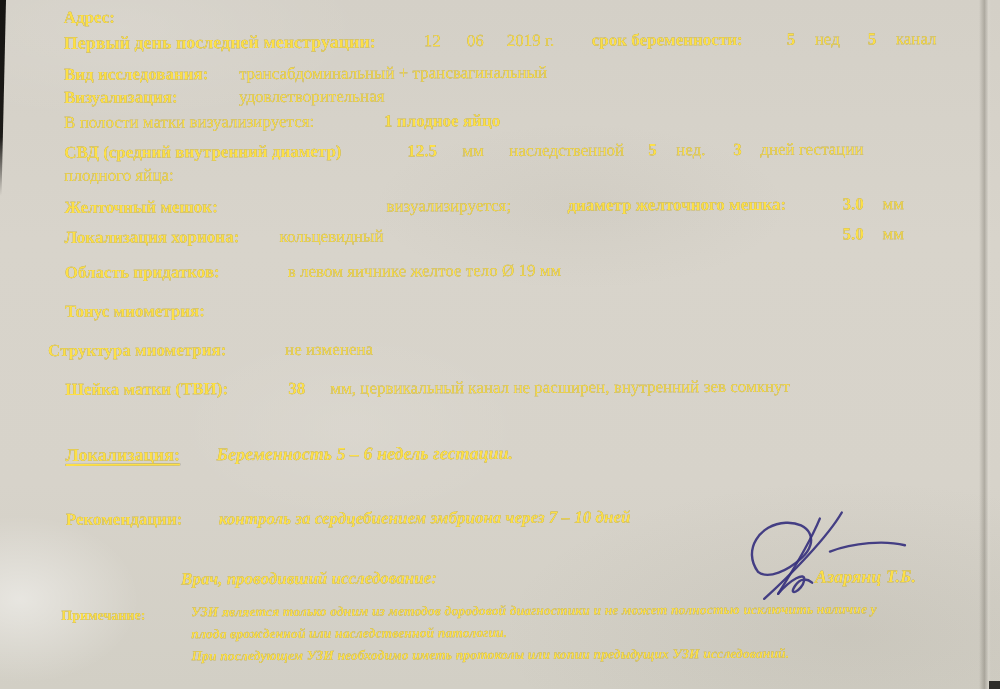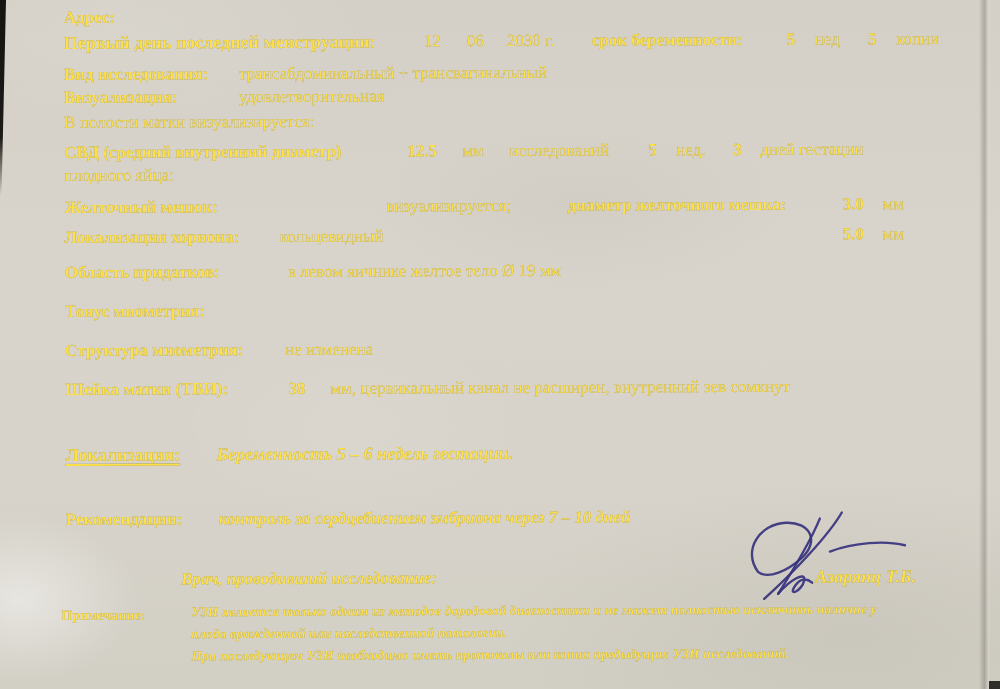--- a/index.html
+++ b/index.html
@@ -40,47 +40,48 @@
   <div class="doc">
 
     <div class="ln" style="top:4px">
       <span class="b" style="left:65px">Адрес:</span>
     </div>
 
     <div class="ln" style="top:29px">
       <span class="b lg" style="left:65px">Первый день последней менструации:</span>
       <span style="left:425px">12</span>
       <span style="left:468px">06</span>
-      <span style="left:508px">2030 г.</span>
+      <span style="left:508px">2019 г.</span>
       <span class="b" style="left:593px">срок беременности:</span>
       <span class="b" style="left:788px">5</span>
       <span style="left:816px">нед</span>
       <span class="b" style="left:869px">5</span>
-      <span style="left:897px">копии</span>
+      <span style="left:897px">канал</span>
     </div>
 
     <div class="ln" style="top:61px">
       <span class="b" style="left:65px">Вид исследования:</span>
       <span style="left:240px">трансабдоминальный + трансвагинальный</span>
     </div>
 
     <div class="ln" style="top:84px">
       <span class="b" style="left:65px">Визуализация:</span>
       <span style="left:240px">удовлетворительная</span>
     </div>
 
     <div class="ln" style="top:109px">
       <span style="left:65px">В полости матки визуализируется:</span>
+      <span class="b" style="left:385px">1 плодное яйцо</span>
     </div>
 
     <div class="ln" style="top:139px">
       <span class="b" style="left:65px">СВД (средний внутренний диаметр)</span>
       <span class="b" style="left:408px">12.5</span>
       <span style="left:463px">мм</span>
-      <span style="left:510px">исследований</span>
+      <span style="left:510px">наследственной</span>
       <span class="b" style="left:649px">5</span>
       <span style="left:677px">нед.</span>
       <span class="b" style="left:734px">3</span>
       <span style="left:761px">дней гестации</span>
     </div>
 
     <div class="ln" style="top:162px">
       <span style="left:65px">плодного яйца:</span>
     </div>
 
@@ -102,21 +103,21 @@
     <div class="ln" style="top:259px">
       <span class="b" style="left:65px">Область придатков:</span>
       <span style="left:288px">в левом яичнике желтое тело Ø 19 мм</span>
     </div>
 
     <div class="ln" style="top:298px">
       <span class="b" style="left:65px">Тонус миометрия:</span>
     </div>
 
     <div class="ln" style="top:337px">
-      <span class="b" style="left:65px">Структура миометрия:</span>
+      <span class="b" style="left:48px">Структура миометрия:</span>
       <span style="left:285px">не изменена</span>
     </div>
 
     <div class="ln" style="top:376px">
       <span class="b" style="left:65px">Шейка матки (ТВИ):</span>
       <span class="b" style="left:288px">38</span>
       <span style="left:330px">мм, цервикальный канал не расширен, внутренний зев сомкнут</span>
     </div>
 
     <div class="ln" style="top:441px">

